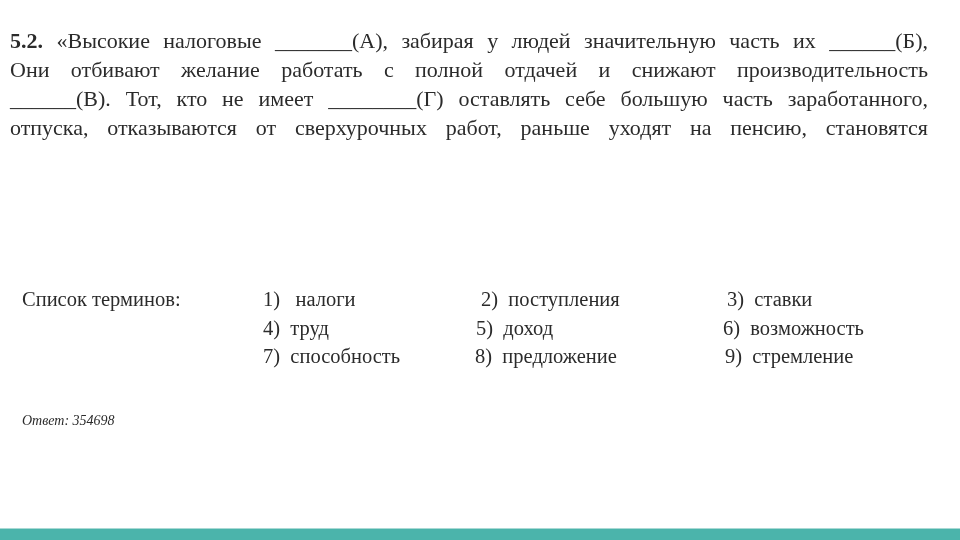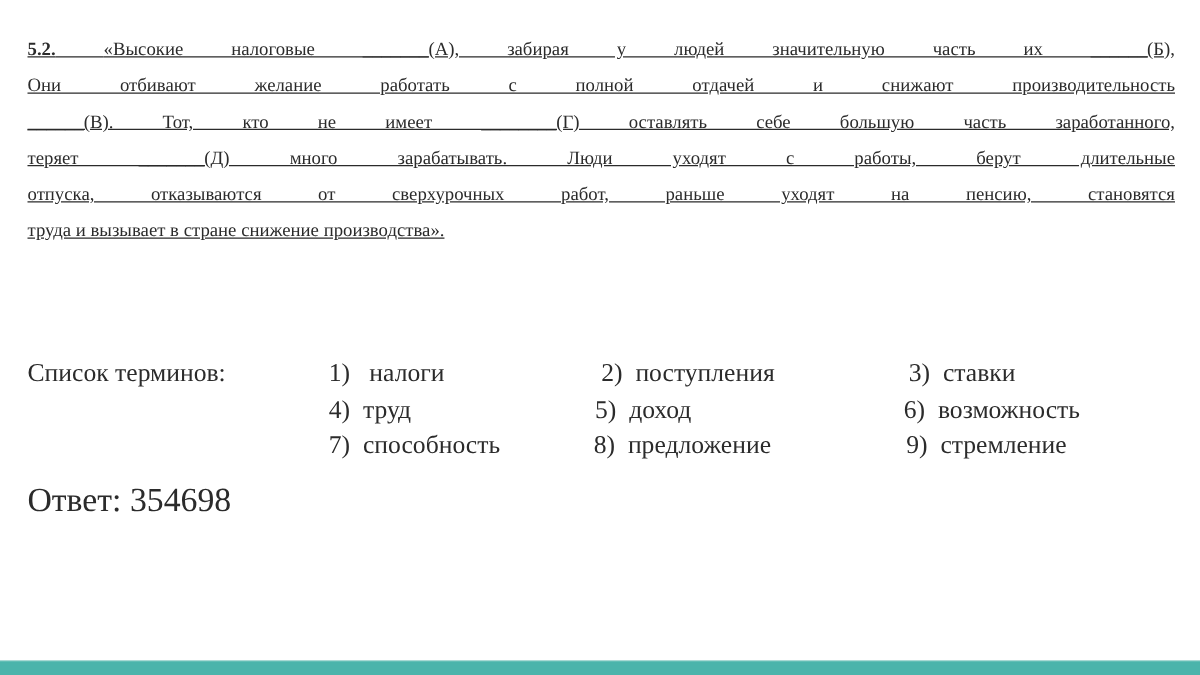--- a/index.html
+++ b/index.html
@@ -3,52 +3,50 @@
 <meta charset="utf-8">
 <style>
   html, body { margin: 0; padding: 0; }
   body {
     width: 960px; height: 540px; position: relative; overflow: hidden;
     background: #ffffff;
     font-family: "Liberation Serif", "DejaVu Serif", serif;
     color: #2b2b2b;
   }
   .passage {
-    position: absolute; left: 22px; top: 26px; width: 918px;
-    font-size: 15px; line-height: 29px;
-    text-align: justify; text-align-last: left; text-decoration: underline;
+    position: absolute; left: 10px; top: 26px; width: 918px;
+    font-size: 22px; line-height: 29px;
+    text-align: justify; text-align-last: left;
   }
   .passage .line { display: block; text-align: justify; text-align-last: justify; white-space: nowrap; }
   .passage .line.last { text-align-last: left; }
   .num { font-weight: bold; }
   .terms {
     position: absolute; left: 22px; top: 285px; width: 900px;
     font-size: 20.5px; line-height: 28.5px;
   }
   .terms-label { position: absolute; left: 0; top: 0; }
   .term { position: absolute; white-space: nowrap; }
   .answer {
-    position: absolute; left: 22px; top: 386px;
-    font-size: 27px; line-height: 29px;
+    position: absolute; left: 22px; top: 406px;
+    font-size: 14px; line-height: 29px; font-style: italic;
   }
   .bottom-bar {
     position: absolute; left: 0; bottom: 0; width: 960px; height: 11px;
     background: #4bb4ab; border-top: 1px solid #a9d9d4;
   }
 </style>
 </head>
 <body>
 
 <div class="passage">
   <span class="line"><span class="num">5.2.</span> <span>«Высокие налоговые _______(А), забирая у людей значительную часть их ______(Б),</span></span>
   <span class="line">Они отбивают желание работать с полной отдачей и снижают производительность</span>
   <span class="line">______(В). Тот, кто не имеет ________(Г) оставлять себе большую часть заработанного,</span>
-  <span class="line">теряет _______(Д) много зарабатывать. Люди уходят с работы, берут длительные</span>
   <span class="line">отпуска, отказываются от сверхурочных работ, раньше уходят на пенсию, становятся</span>
-  <span class="line last">труда и вызывает в стране снижение производства».</span>
 </div>
 
 <div class="terms">
   <span class="terms-label">Список терминов:</span>
 
   <span class="term" style="left:241px;top:0"><span>1)</span>&nbsp;&nbsp; <span>налоги</span></span>
   <span class="term" style="left:459px;top:0"><span>2)</span>&nbsp; <span>поступления</span></span>
   <span class="term" style="left:705px;top:0"><span>3)</span>&nbsp; <span>ставки</span></span>
 
   <span class="term" style="left:241px;top:28.5px"><span>4)</span>&nbsp; <span>труд</span></span>

